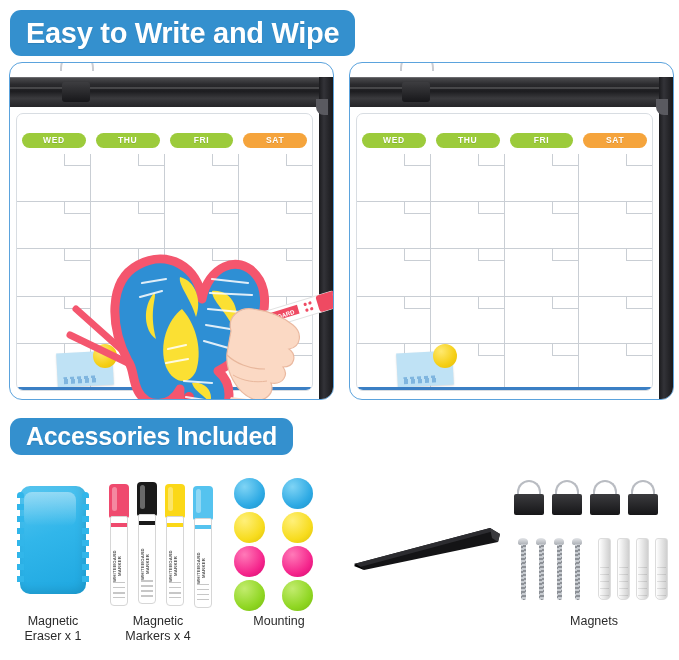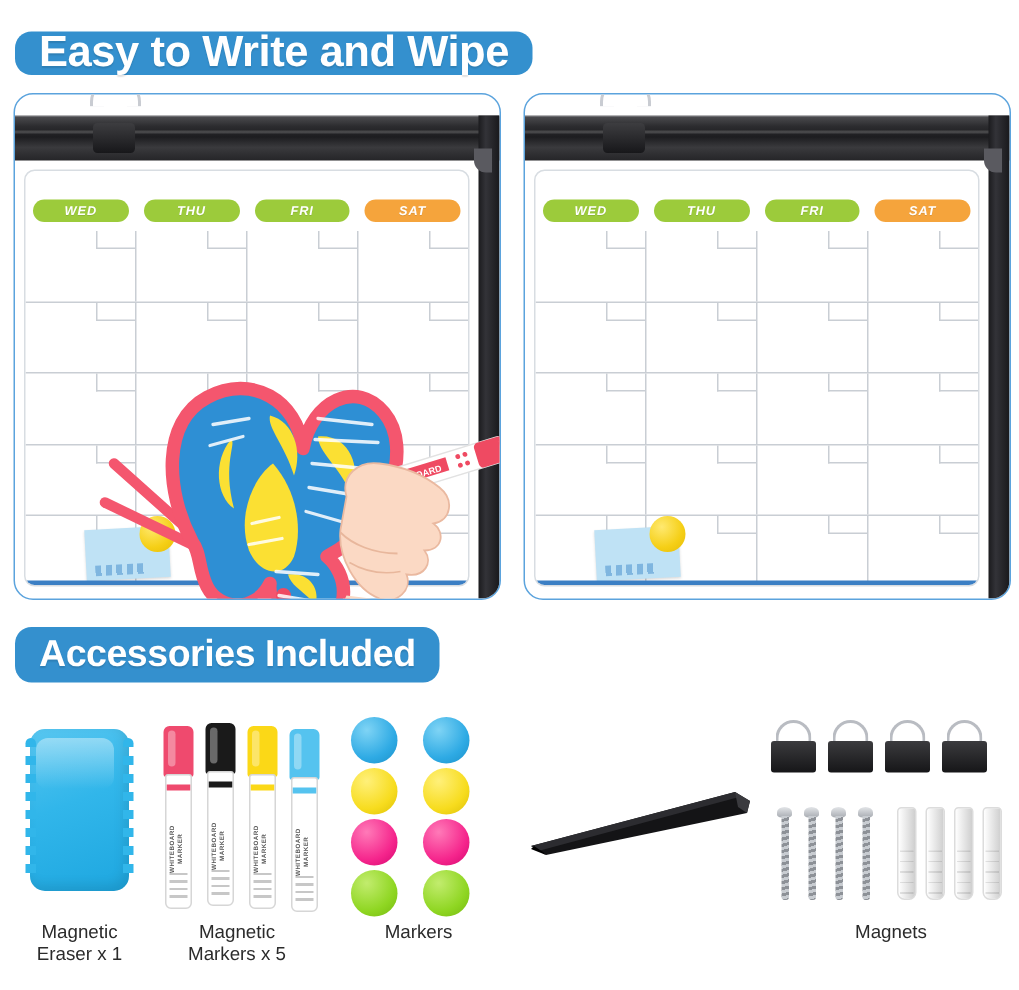--- a/index.html
+++ b/index.html
@@ -17,21 +17,21 @@
     background: #3490ce;
     border-radius: 11px;
     color: #ffffff;
     font-weight: bold;
     letter-spacing: -0.3px;
     display: flex;
     align-items: center;
     padding: 0 16px;
     text-shadow: 0 1px 1px rgba(0,0,0,.12);
   }
-  #banner-write { left: 10px; top: 21px; height: 29px; font-size: 29px; }
+  #banner-write { left: 10px; top: 10px; height: 46px; font-size: 29px; }
   #banner-acc   { left: 10px; top: 418px; height: 37px; font-size: 25px; }
 
   
   .board {
     position: absolute;
     top: 62px;
     width: 325px;
     height: 338px;
     border: 1.6px solid #5ba3dd;
     border-radius: 13px;
@@ -74,21 +74,21 @@
   
   .cal {
     position: absolute; left: 6px; right: 20px; top: 50px; bottom: 8px;
     background: #fff;
     border: 1px solid #d8dde2;
     border-radius: 7px;
     overflow: hidden;
   }
   .cal-head {
     position: absolute; left: 0; right: 0; top: 15px; height: 22px;
-    display: flex; align-items: center; font-style: italic;
+    display: flex; align-items: center;
   }
   .daypill {
     flex: 1 1 0;
     margin: 0 5px;
     height: 15px;
     border-radius: 8px;
     color: #ffffff;
     font-size: 8.5px;
     font-weight: bold;
     letter-spacing: .6px;
@@ -526,35 +526,35 @@
         <div class="mk-cap" style="background:#55c3ef"></div>
         <div class="mk-barrel">
           <div class="mk-band" style="top:6px; background:#55c3ef"></div>
           <div class="mk-text">WHITEBOARD MARKER</div>
           <div class="mk-grip"></div>
         </div>
       </div>
     </div>
     <div class="acc-caption" style="left:78px; top:146px;">
       <div>Magnetic</div>
-      <div>Markers x 5</div>
+      <div>Markers x 4</div>
     </div>
 
     <div class="acc-item" style="left:234px; top:10px; width:90px; height:135px;">
       <div class="mag" style="left:0;   top:0;  background:radial-gradient(circle at 34% 28%,#7fd4f5,#2eaae4 62%,#1b90c8);"></div>
       <div class="mag" style="left:48px;top:0;  background:radial-gradient(circle at 34% 28%,#7fd4f5,#2eaae4 62%,#1b90c8);"></div>
       <div class="mag" style="left:0;   top:34px;background:radial-gradient(circle at 34% 28%,#fff07a,#f7dc1e 62%,#dcbf06);"></div>
       <div class="mag" style="left:48px;top:34px;background:radial-gradient(circle at 34% 28%,#fff07a,#f7dc1e 62%,#dcbf06);"></div>
       <div class="mag" style="left:0;   top:68px;background:radial-gradient(circle at 34% 28%,#ff7ab8,#f5258c 62%,#d4066f);"></div>
       <div class="mag" style="left:48px;top:68px;background:radial-gradient(circle at 34% 28%,#ff7ab8,#f5258c 62%,#d4066f);"></div>
       <div class="mag" style="left:0;   top:102px;background:radial-gradient(circle at 34% 28%,#c2ec6e,#8fd622 62%,#74b80f);"></div>
       <div class="mag" style="left:48px;top:102px;background:radial-gradient(circle at 34% 28%,#c2ec6e,#8fd622 62%,#74b80f);"></div>
     </div>
     <div class="acc-caption" style="left:199px; top:146px;">
-      <div>Markers</div>
+      <div>Mounting</div>
     </div>
 
     <div class="acc-item tray" style="left:352px; top:58px; width:150px; height:46px;">
       <svg viewBox="0 0 150 46" width="150" height="46">
         <path d="M2 38 L138 2 L148 8 L146 16 L12 44 Z" fill="#141416"></path>
         <path d="M2 38 L138 2 L142 5 L8 41 Z" fill="#2c2c30"></path>
         <path d="M138 2 L148 8 L146 16 L140 12 Z" fill="#3a3a3e"></path>
         <path d="M4 38 L10 42 L12 44 L2 40 Z" fill="#000"></path>
       </svg>
     </div>

